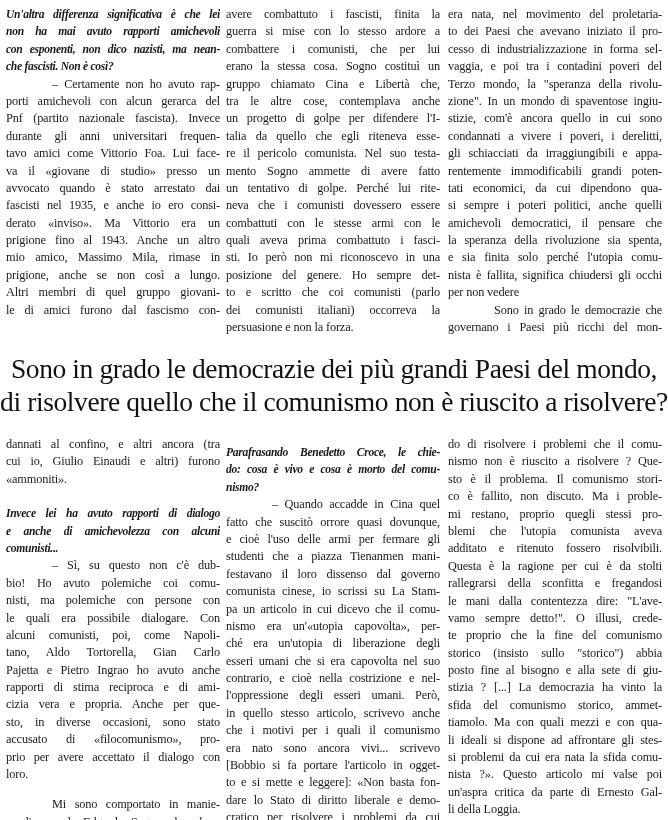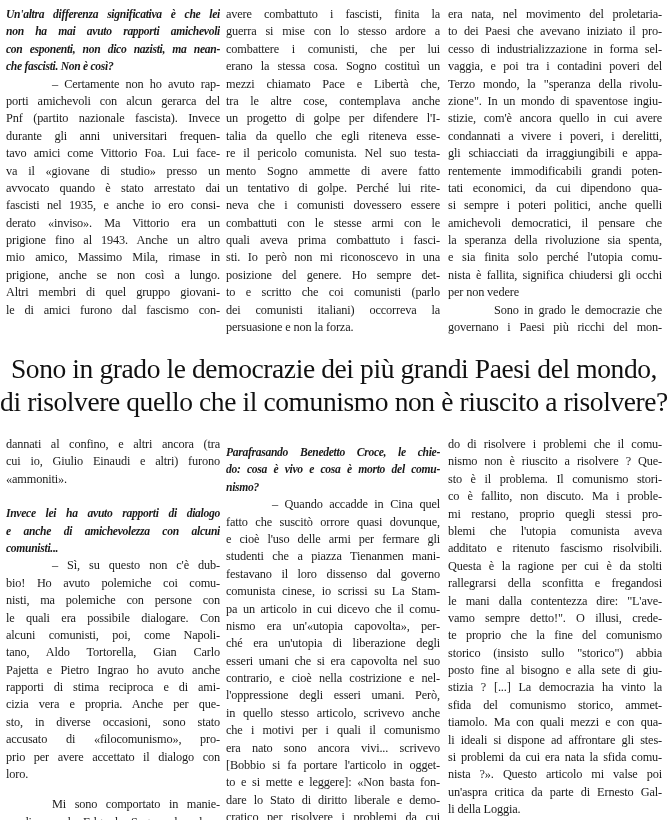--- a/index.html
+++ b/index.html
@@ -64,21 +64,21 @@
       <div class="line j">Altri membri di quel gruppo giovani-</div>
       <div class="line j">le di amici furono dal fascismo con-</div>
     </div>
   </div>
 
   <div class="col c2 top">
     <div class="line j">avere combattuto i fascisti, finita la</div>
     <div class="line j">guerra si mise con lo stesso ardore a</div>
     <div class="line j">combattere i comunisti, che per lui</div>
     <div class="line j">erano la stessa cosa. Sogno costituì un</div>
-    <div class="line j">mezzi chiamato Pace e Libertà che,</div>
+    <div class="line j">gruppo chiamato Cina e Libertà che,</div>
     <div class="line j">tra le altre cose, contemplava anche</div>
     <div class="line j">un progetto di golpe per difendere l'I-</div>
     <div class="line j">talia da quello che egli riteneva esse-</div>
     <div class="line j">re il pericolo comunista. Nel suo testa-</div>
     <div class="line j">mento Sogno ammette di avere fatto</div>
     <div class="line j">un tentativo di golpe. Perché lui rite-</div>
     <div class="line j">neva che i comunisti dovessero essere</div>
     <div class="line j">combattuti con le stesse armi con le</div>
     <div class="line j">quali aveva prima combattuto i fasci-</div>
     <div class="line j">sti. Io però non mi riconoscevo in una</div>
@@ -88,21 +88,21 @@
     <div class="line">persuasione e non la forza.</div>
   </div>
 
   <div class="col c3 top">
     <div class="line j">era nata, nel movimento del proletaria-</div>
     <div class="line j">to dei Paesi che avevano iniziato il pro-</div>
     <div class="line j">cesso di industrializzazione in forma sel-</div>
     <div class="line j">vaggia, e poi tra i contadini poveri del</div>
     <div class="line j">Terzo mondo, la "speranza della rivolu-</div>
     <div class="line j">zione". In un mondo di spaventose ingiu-</div>
-    <div class="line j">stizie, com'è ancora quello in cui avere</div>
+    <div class="line j">stizie, com'è ancora quello in cui sono</div>
     <div class="line j">condannati a vivere i poveri, i derelitti,</div>
     <div class="line j">gli schiacciati da irraggiungibili e appa-</div>
     <div class="line j">rentemente immodificabili grandi poten-</div>
     <div class="line j">tati economici, da cui dipendono qua-</div>
     <div class="line j">si sempre i poteri politici, anche quelli</div>
     <div class="line j">amichevoli democratici, il pensare che</div>
     <div class="line j">la speranza della rivoluzione sia spenta,</div>
     <div class="line j">e sia finita solo perché l'utopia comu-</div>
     <div class="line j">nista è fallita, significa chiudersi gli occhi</div>
     <div class="line">per non vedere</div>
@@ -173,21 +173,21 @@
     </div>
   </div>
 
   <div class="col c3 bot">
     <div class="line j">do di risolvere i problemi che il comu-</div>
     <div class="line j">nismo non è riuscito a risolvere ? Que-</div>
     <div class="line j">sto è il problema. Il comunismo stori-</div>
     <div class="line j">co è fallito, non discuto. Ma i proble-</div>
     <div class="line j">mi restano, proprio quegli stessi pro-</div>
     <div class="line j">blemi che l'utopia comunista aveva</div>
-    <div class="line j">additato e ritenuto fascismo risolvibili.</div>
+    <div class="line j">additato e ritenuto fossero risolvibili.</div>
     <div class="line j">Questa è la ragione per cui è da stolti</div>
     <div class="line j">rallegrarsi della sconfitta e fregandosi</div>
     <div class="line j">le mani dalla contentezza dire: "L'ave-</div>
     <div class="line j">vamo sempre detto!". O illusi, crede-</div>
     <div class="line j">te proprio che la fine del comunismo</div>
     <div class="line j">storico (insisto sullo "storico") abbia</div>
     <div class="line j">posto fine al bisogno e alla sete di giu-</div>
     <div class="line j">stizia ? [...] La democrazia ha vinto la</div>
     <div class="line j">sfida del comunismo storico, ammet-</div>
     <div class="line j">tiamolo. Ma con quali mezzi e con qua-</div>

